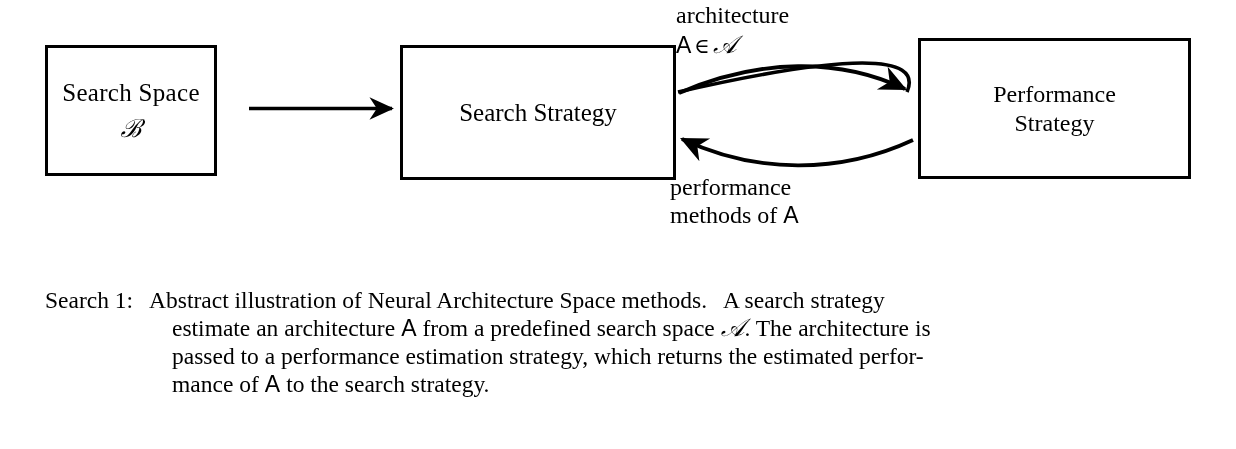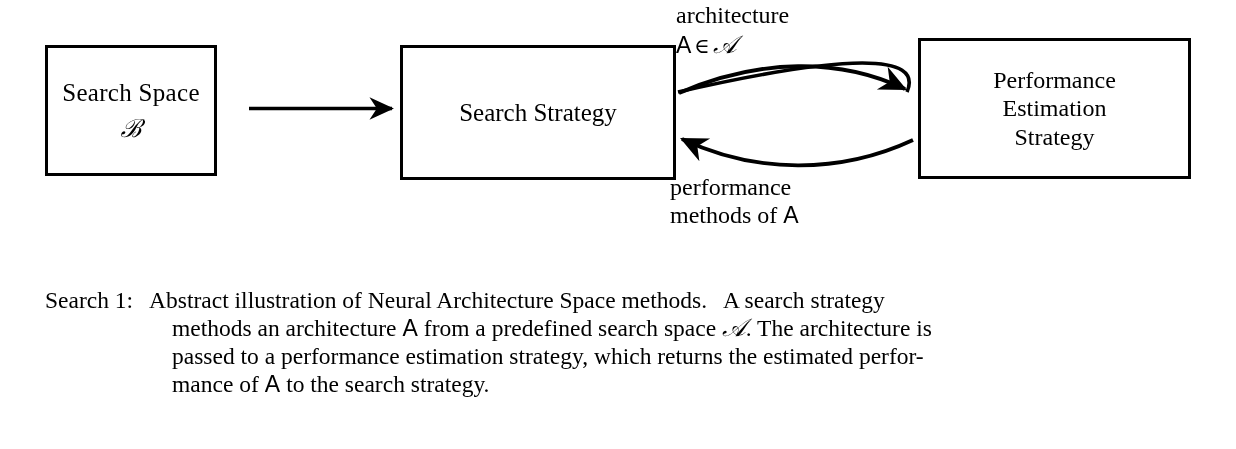--- a/index.html
+++ b/index.html
@@ -163,21 +163,20 @@
     <span class="line line-1">Search Space</span>
     <span class="line line-2">ℬ</span>
   </div>
 
   <div class="node" id="node-search-strategy">
     <span class="line">Search Strategy</span>
   </div>
 
   <div class="node" id="node-perf-estimation">
     <span class="line">Performance</span>
-    <span class="line">Estimation</span>
     <span class="line">Strategy</span>
   </div>
 
   <div class="edge-label" id="label-architecture">
     <div>architecture</div>
     <div>
       <span class="mathsans">A</span><span class="mathop">∈</span><span class="mathcal">𝒜</span>
     </div>
   </div>
 
@@ -186,21 +185,21 @@
     <div>
       <span>methods of</span><span class="gap-sm"></span><span class="mathsans">A</span>
     </div>
   </div>
 
   <div id="caption">
     <span class="cap-line">
       <span>Search 1:</span><span class="gap-lg"></span><span>Abstract illustration of Neural Architecture Space methods.</span><span class="gap-lg"></span><span>A search strategy</span>
     </span>
     <span class="cap-line indented">
-      <span>methods an architecture</span><span class="gap-sm"></span><span class="mathsans">A</span><span class="gap-sm"></span><span>from a predefined search space</span><span class="gap-sm"></span><span class="mathcal">𝒜</span><span>. The architecture is</span>
+      <span>estimate an architecture</span><span class="gap-sm"></span><span class="mathsans">A</span><span class="gap-sm"></span><span>from a predefined search space</span><span class="gap-sm"></span><span class="mathcal">𝒜</span><span>. The architecture is</span>
     </span>
     <span class="cap-line indented">
       <span>passed to a performance estimation strategy, which returns the estimated perfor-</span>
     </span>
     <span class="cap-line indented">
       <span>mance of</span><span class="gap-sm"></span><span class="mathsans">A</span><span class="gap-sm"></span><span>to the search strategy.</span>
     </span>
   </div>
 
 </div>

